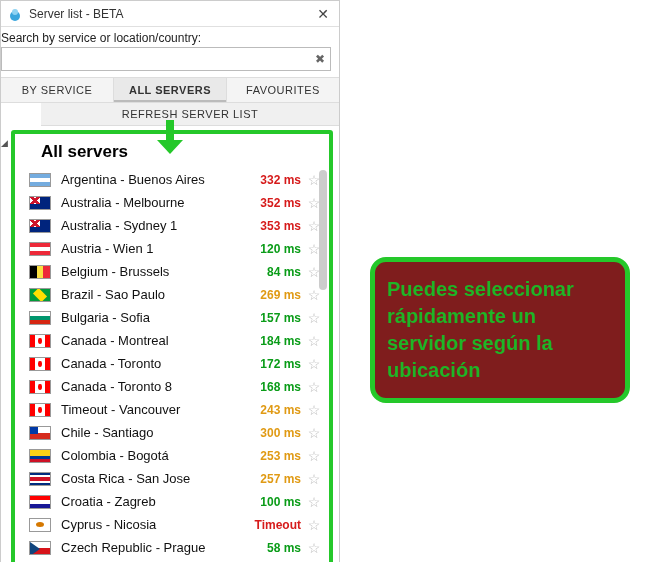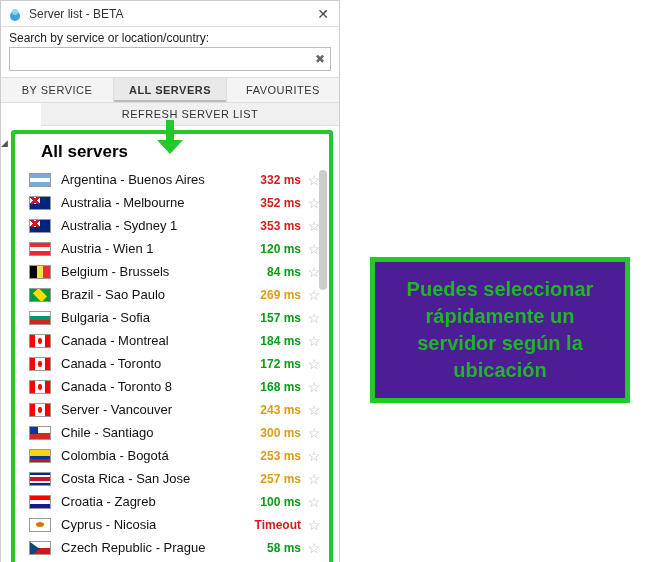--- a/index.html
+++ b/index.html
@@ -36,21 +36,21 @@
     align-items: center;
     justify-content: center;
   }
   .titlebar .title { flex: 1; }
   .titlebar .close {
     width: 20px; text-align: center;
     font-size: 14px; color: #444;
     cursor: pointer;
   }
   .search-area {
-    padding: 4px 8px 6px 8px;
+    padding: 4px 8px 6px 0;
   }
   .search-area label {
     font-size: 12px;
     color: #222;
     display: block;
     margin-bottom: 2px;
   }
   .search-row {
     display: flex;
     align-items: center;
@@ -208,24 +208,23 @@
     border-right: 13px solid transparent;
     border-top: 14px solid #25c82a;
   }
   
   .callout {
     position: absolute;
     left: 370px;
     top: 257px;
     width: 260px;
     border: 5px solid #25c82a;
-    border-radius: 0;
-    background: #4c1d95;
+    border-radius: 16px;
+    background: #7f1d1d;
     padding: 14px 12px;
-    text-align: center;
     font-size: 20px;
     font-weight: 700;
     color: #1fb526;
     line-height: 1.35;
   }
   
   .flag.ar { background: linear-gradient(#74acdf 33%, #fff 33% 66%, #74acdf 66%); }
   .flag.au { background: #00247d; }
   .flag.at { background: linear-gradient(#ed2939 33%, #fff 33% 66%, #ed2939 66%); }
   .flag.be { background: linear-gradient(90deg,#000 33%,#fae042 33% 66%,#ed2939 66%); }
@@ -341,21 +340,21 @@
             <span class="star">☆</span>
           </div>
           <div class="server-row">
             <span class="flag ca"></span>
             <span class="server-name">Canada - Toronto 8</span>
             <span class="ping green">168 ms</span>
             <span class="star">☆</span>
           </div>
           <div class="server-row">
             <span class="flag ca"></span>
-            <span class="server-name">Server - Vancouver</span>
+            <span class="server-name">Timeout - Vancouver</span>
             <span class="ping orange">243 ms</span>
             <span class="star">☆</span>
           </div>
           <div class="server-row">
             <span class="flag cl"></span>
             <span class="server-name">Chile - Santiago</span>
             <span class="ping orange">300 ms</span>
             <span class="star">☆</span>
           </div>
           <div class="server-row">

